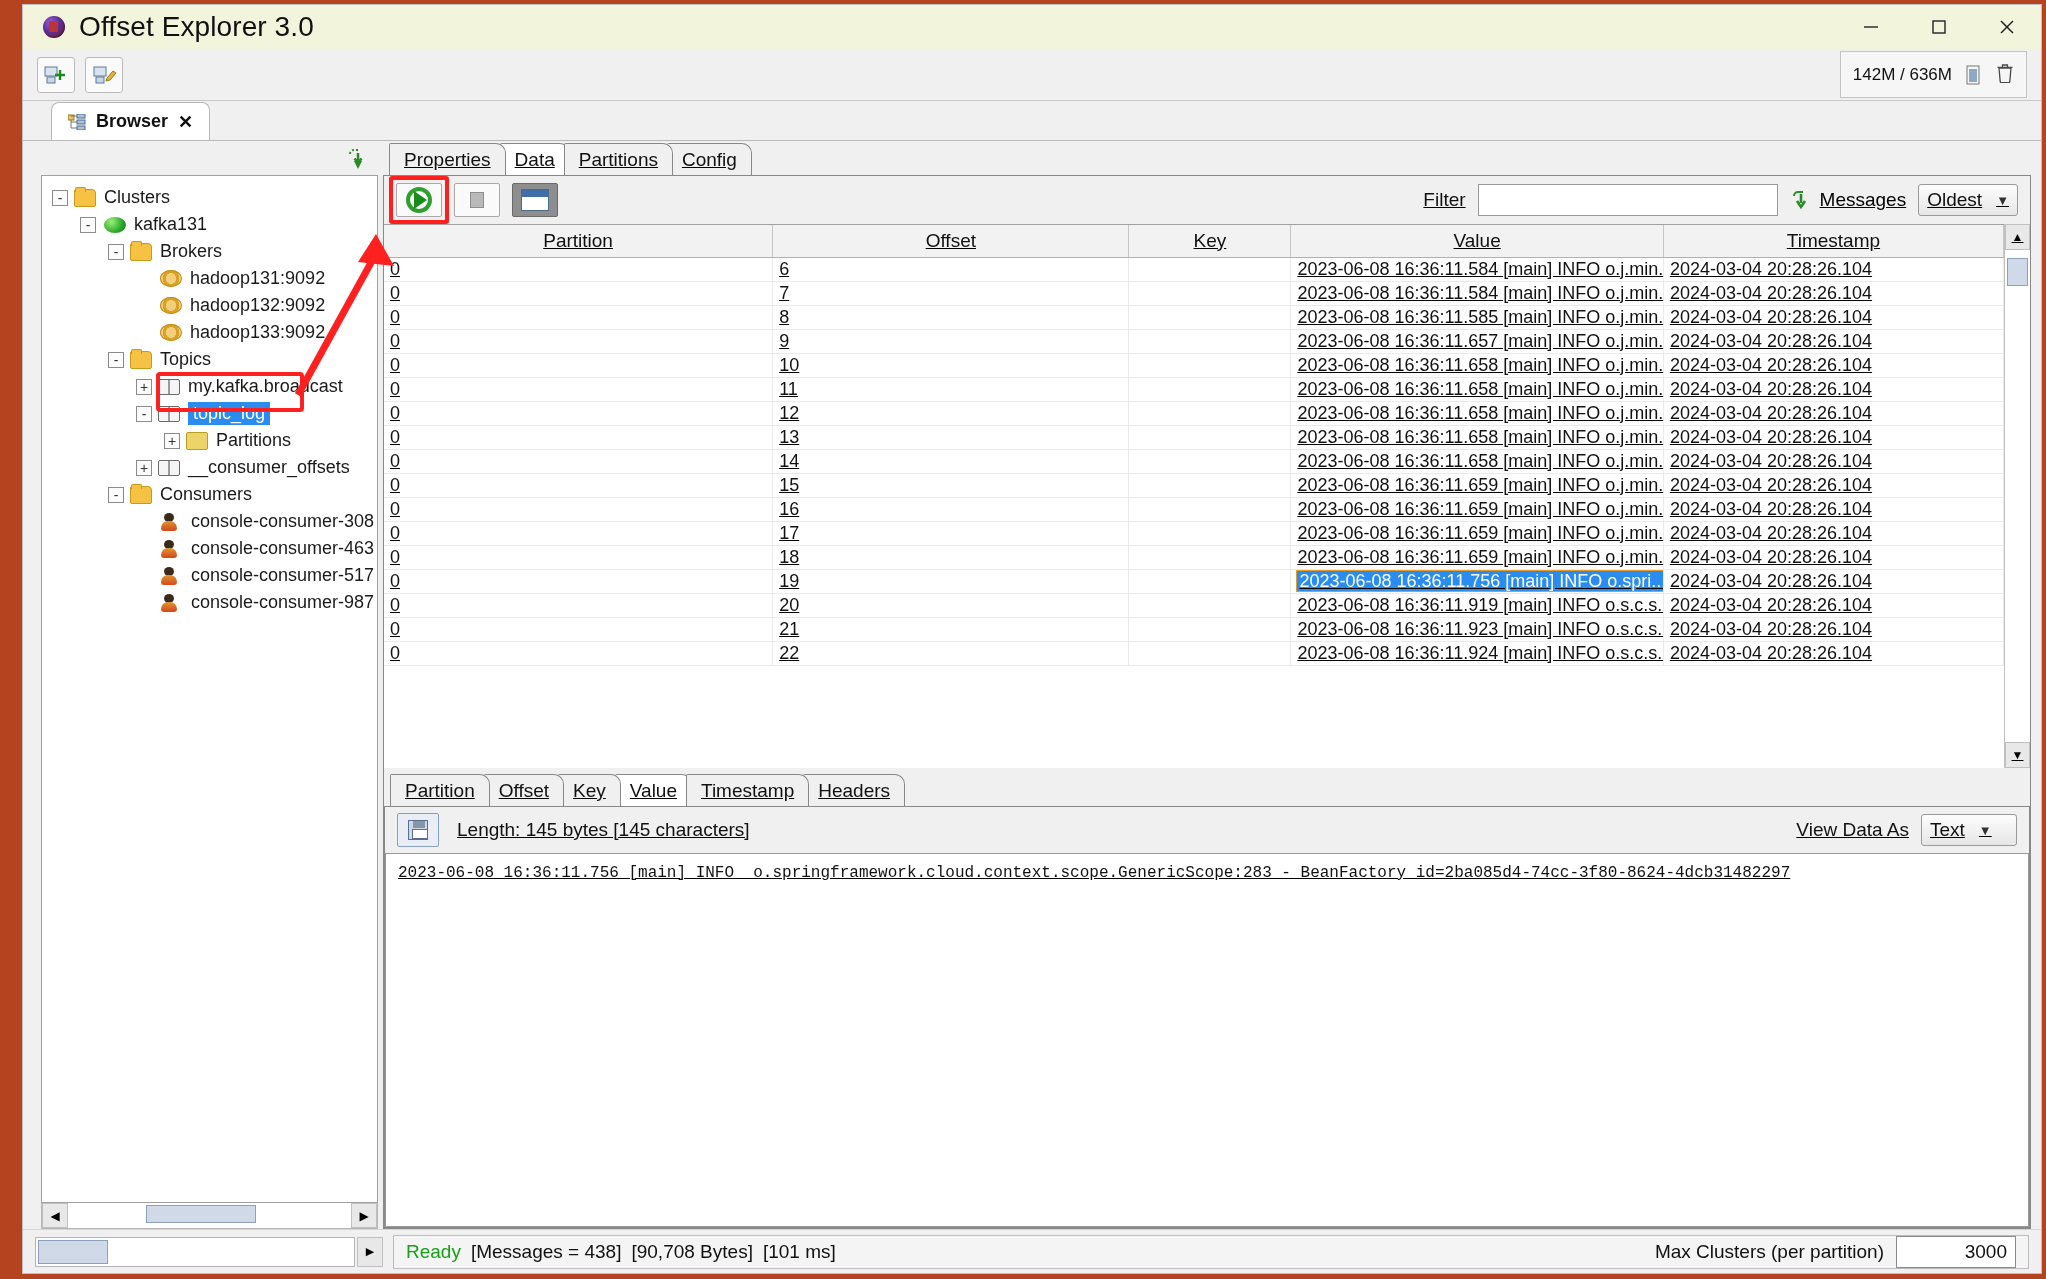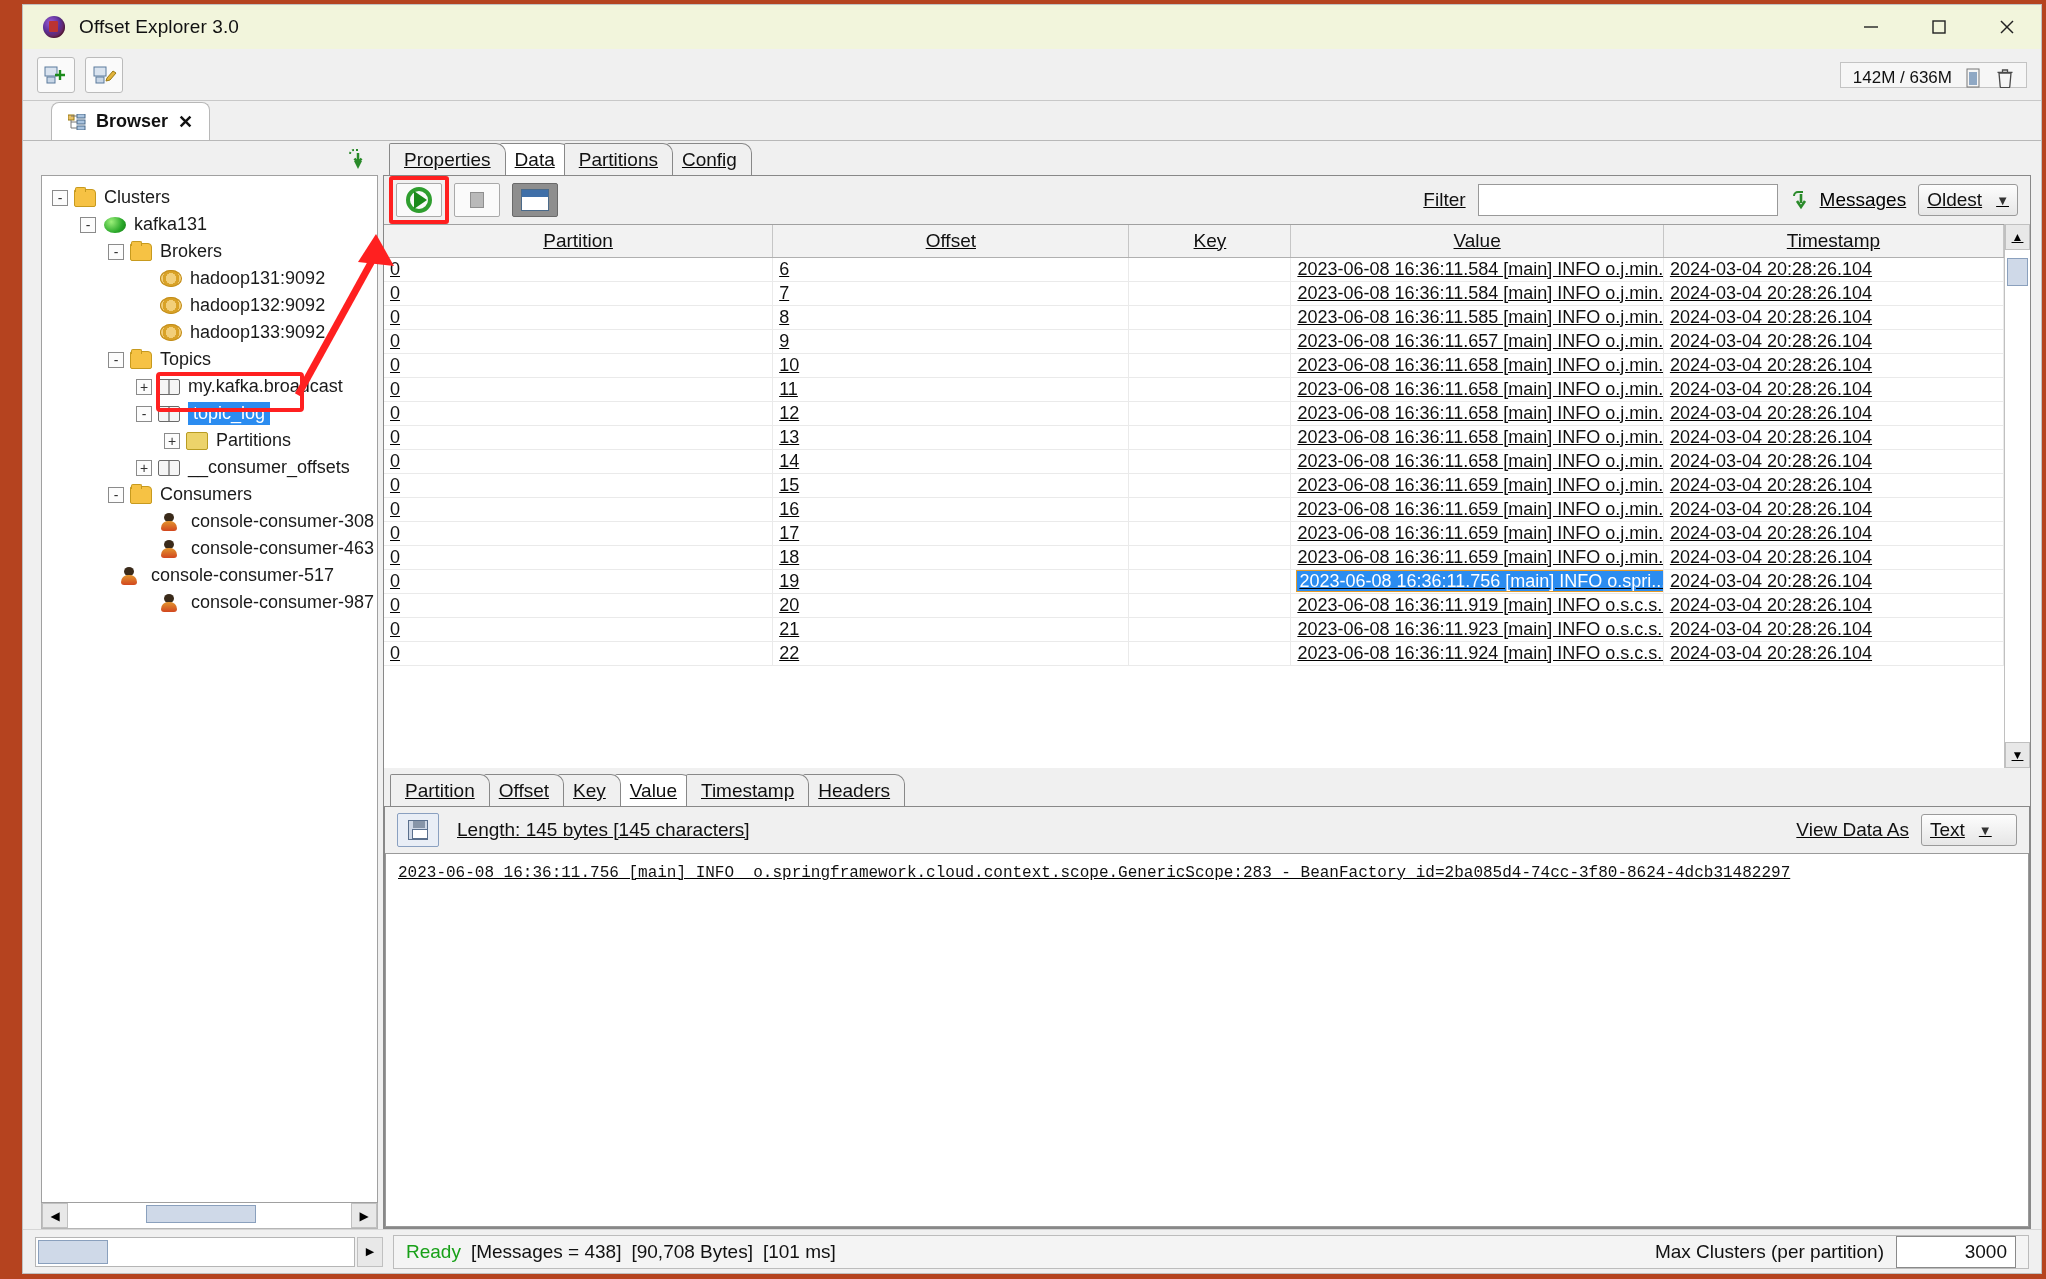--- a/index.html
+++ b/index.html
@@ -28,21 +28,21 @@
     width: 22px; height: 22px; margin-left: 20px; margin-right: 14px;
     border-radius: 50%;
     background: radial-gradient(circle at 35% 30%, #9a5bd4 0%, #5a2f96 45%, #8b1a1a 100%);
     box-shadow: inset -1px -1px 2px rgba(0,0,0,.4);
     position: relative;
   }
   .titlebar .app-icon::after{
     content:""; position:absolute; left:6px; top:5px; width:9px;height:11px;
     background:#b33; border-radius:1px;
   }
-  .titlebar .title-text { font-size: 19px; color: #111; letter-spacing: .1px;}
+  .titlebar .title-text { font-size: 28px; color: #111; letter-spacing: .1px;}
   .win-controls { margin-left: auto; display: flex; height: 100%; }
   .win-btn {
     width: 68px; height: 100%;
     display: flex; align-items: center; justify-content: center;
     font-size: 19px; color: #222;
   }
   
   .menubar {
     height: 34px; flex: 0 0 34px;
     background: #f0f0f0;
@@ -63,23 +63,23 @@
     gap: 10px;
   }
   .tb-btn {
     width: 38px; height: 36px;
     border: 1px solid #bbb; background: #fafafa;
     border-radius: 3px;
     display:flex;align-items:center;justify-content:center;
     position: relative;
   }
   .mem-area {
-    margin-left: auto; display: flex; gap: 14px;
+    margin-left: auto; display: flex; align-items: center; gap: 14px;
     border: 1px solid #c3c3c3; background: #f6f6f6;
-    padding: 5px 12px; height: 26px;
+    padding: 5px 12px; height: 47px;
   }
   .mem-text { font-size: 17px; color: #111; }
   .mem-bar {
     width: 16px; height: 20px; position: relative;
   }
   
   .browser-tabstrip {
     height: 40px; flex: 0 0 40px;
     background: #f0f0f0;
     display: flex; align-items: flex-end;
@@ -438,21 +438,21 @@
             <div class="tree-node" style="padding-left: 94px;">
               <span class="expander none"></span>
               <span class="ic person"></span>
               <span class="tree-label">console-consumer-308</span>
             </div>
             <div class="tree-node" style="padding-left: 94px;">
               <span class="expander none"></span>
               <span class="ic person"></span>
               <span class="tree-label">console-consumer-463</span>
             </div>
-            <div class="tree-node" style="padding-left: 54px;">
+            <div class="tree-node" style="padding-left: 94px;">
               <span class="expander none"></span>
               <span class="ic person"></span>
               <span class="tree-label">console-consumer-517</span>
             </div>
             <div class="tree-node" style="padding-left: 94px; text-align: right;">
               <span class="expander none"></span>
               <span class="ic person"></span>
               <span class="tree-label">console-consumer-987</span>
             </div>
           </div>

